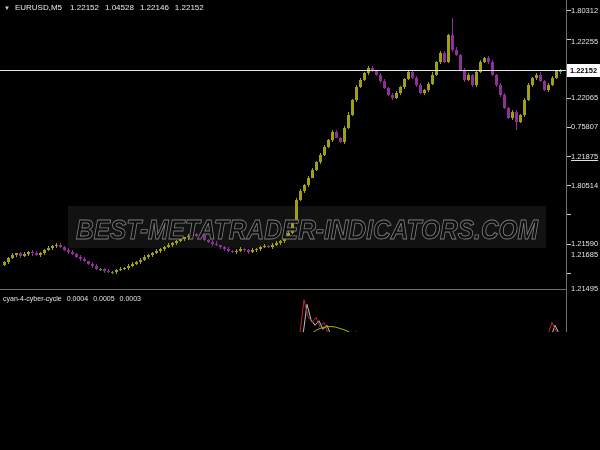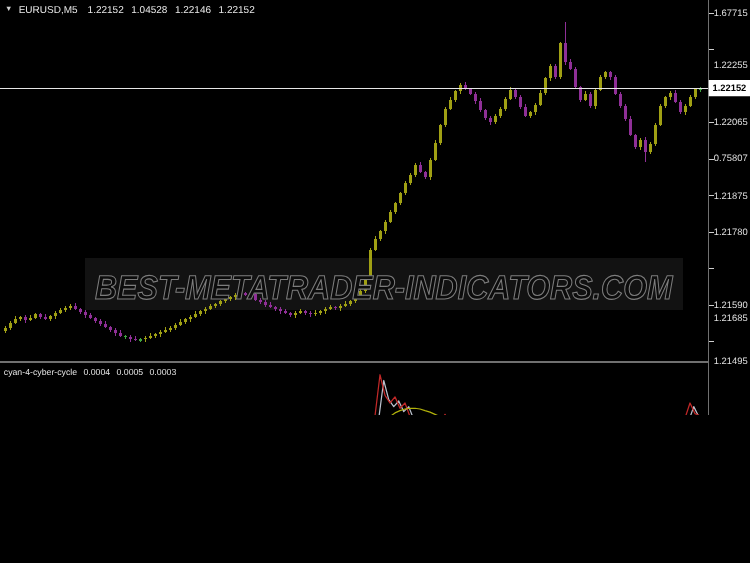--- a/index.html
+++ b/index.html
@@ -409,26 +409,26 @@
       <line x1="562.2800000000001" y1="430" x2="562.2800000000001" y2="432" stroke="#8a8a8a" stroke-width="1"></line>
       <line x1="571.82" y1="430" x2="571.82" y2="432" stroke="#8a8a8a" stroke-width="1"></line>
       <line x1="581.36" y1="430" x2="581.36" y2="432" stroke="#8a8a8a" stroke-width="1"></line>
     </svg>
 
   <div id="price-tag" style="top: 64.3593px;">1.22152</div>
 
   <div id="price-axis" style="position:absolute;left:567px;top:0;width:33px;height:430px;"></div>
   <div id="time-axis" style="position:absolute;left:0;top:430px;width:600px;height:20px;"></div>
 
-<div class="ptick" style="top: 5.5px;">1.67715</div>
-    <div class="ptick" style="top: 47px;">1.22255</div>
+<div class="ptick" style="top: 5.5px;">1.80312</div>
+    <div class="ptick" style="top: 37px;">1.22255</div>
     <div class="ptick" style="top: 93.1005px;">1.22065</div>
     <div class="ptick" style="top: 122.301px;">0.75807</div>
-    <div class="ptick" style="top: 151.501px;">1.21875</div>
-    <div class="ptick" style="top: 180.701px;">1.21780</div>
+    <div class="ptick" style="top: 151.501px; text-decoration: underline;">1.21875</div>
+    <div class="ptick" style="top: 180.701px;">1.80514</div>
     <div class="ptick" style="top: 209.901px; margin-top: 40px;">1.21685</div>
     <div class="ptick" style="top: 239.101px;">1.21590</div>
     <div class="ptick" style="top: 284px;">1.21495</div>
     <div class="itick" style="top: 360.493px;">0.0011</div>
     <div class="itick" style="top: 360.5px;">0.00</div>
     <div class="itick" style="top: 360.507px;">-0.0011</div>
     <div class="ttick" style="left: -14px;">17 May 2021</div>
     <div class="ttick" style="left: 33.7px;">17 May 22:50</div>
     <div class="ttick" style="left: 81.4px;">18 May 00:50</div>
     <div class="ttick" style="left: 129.1px;">18 May 02:50</div>

